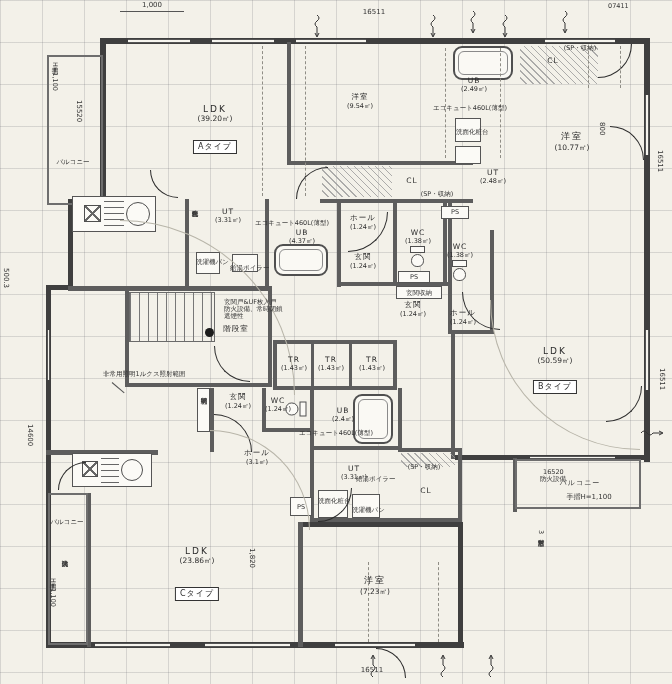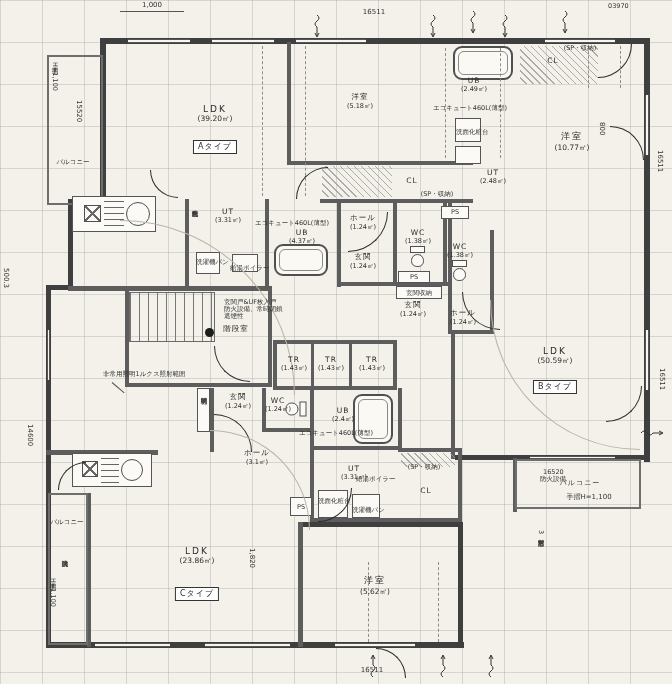--- a/index.html
+++ b/index.html
@@ -221,21 +221,21 @@
       <path d="M5 1 q4 3 0 6 q-4 3 0 6 l0 9 M3 19 l2 4 l2 -4" fill="none" stroke="#333" stroke-width="1"></path>
     </svg>
 
   <div class="rlbl" style="left:215px;top:104px">
       <b>LDK</b>
       <s>(39.20㎡)</s>
     </div>
   <div class="typebox" style="left:215px;top:140px">Aタイプ</div>
   <div class="rlbl sm" style="left:360px;top:92px">
       <b>洋室</b>
-      <s>(5.18㎡)</s>
+      <s>(9.54㎡)</s>
     </div>
   <div class="rlbl sm" style="left:228px;top:207px">
       <b>UT</b>
       <s>(3.31㎡)</s>
     </div>
   <div class="rlbl sm" style="left:302px;top:228px">
       <b>UB</b>
       <s>(4.37㎡)</s>
     </div>
   <div class="rlbl sm" style="left:363px;top:213px">
@@ -313,21 +313,21 @@
       <b>CL</b>
     </div>
   <div class="tiny cx" style="left:424px;top:463px">(SP・収納)</div>
   <div class="rlbl" style="left:197px;top:546px">
       <b>LDK</b>
       <s>(23.86㎡)</s>
     </div>
   <div class="typebox" style="left:197px;top:587px">Cタイプ</div>
   <div class="rlbl" style="left:375px;top:574px">
       <b>洋室</b>
-      <s>(5.62㎡)</s>
+      <s>(7.23㎡)</s>
     </div>
 
   <div class="rlbl sm" style="left:294px;top:355px">
       <b>TR</b>
       <s>(1.43㎡)</s>
     </div>
   <div class="rlbl sm" style="left:331px;top:355px">
       <b>TR</b>
       <s>(1.43㎡)</s>
     </div>
@@ -369,21 +369,21 @@
   <div class="tiny vert" style="left:50px;top:62px">手摺H=1,100</div>
   <div class="tiny vert" style="left:48px;top:578px">手摺H=1,100</div>
   <div class="tiny" style="left:543px;top:468px">16520</div>
   <div class="tiny" style="left:540px;top:475px">防火設備</div>
   <div class="tiny vert" style="left:536px;top:530px">3階居室窓</div>
   <div class="tiny vert" style="left:60px;top:555px">防火設備</div>
 
   <div class="dim cx" style="left:152px;top:1px">1,000</div>
   <i class="leader" style="left:120px;top:11px;width:64px"></i>
   <div class="dim cx" style="left:374px;top:8px">16511</div>
-  <div class="tiny" style="left:608px;top:2px">03970</div>
+  <div class="tiny" style="left:608px;top:2px">07411</div>
   <div class="dim cx" style="left:372px;top:666px">16511</div>
   <div class="dim vert" style="left:656px;top:150px">16511</div>
   <div class="dim vert" style="left:658px;top:368px">16511</div>
   <div class="dim vert" style="left:75px;top:100px">15520</div>
   <div class="dim vert" style="left:2px;top:268px">500.3</div>
   <div class="dim vert" style="left:26px;top:424px">14600</div>
   <div class="dim vert" style="left:248px;top:548px">1,820</div>
   <div class="dim vert" style="left:598px;top:122px">800</div>
 </div>
 

